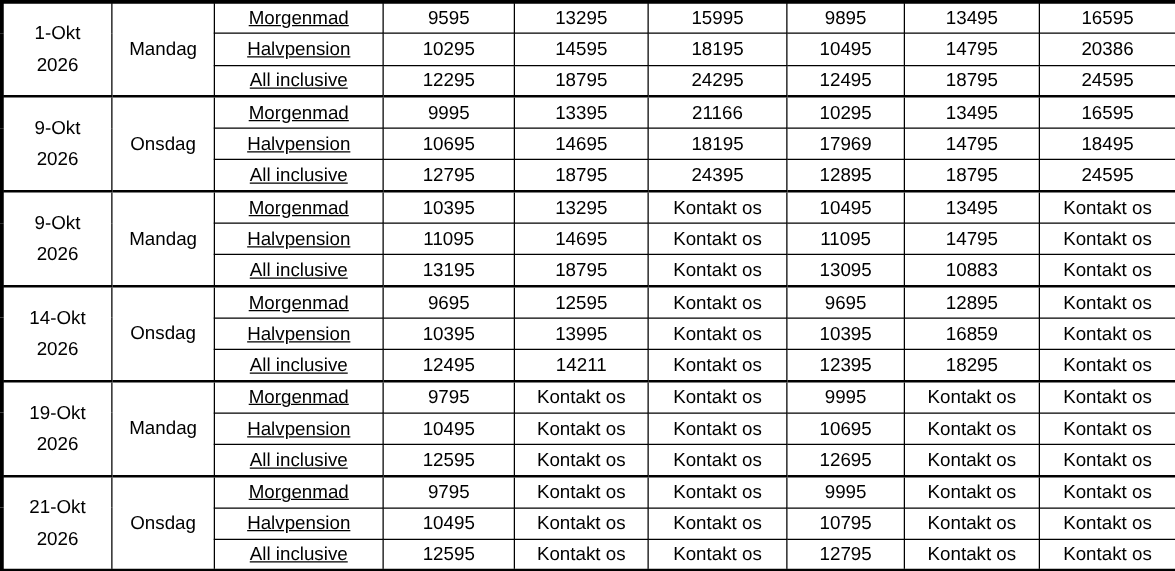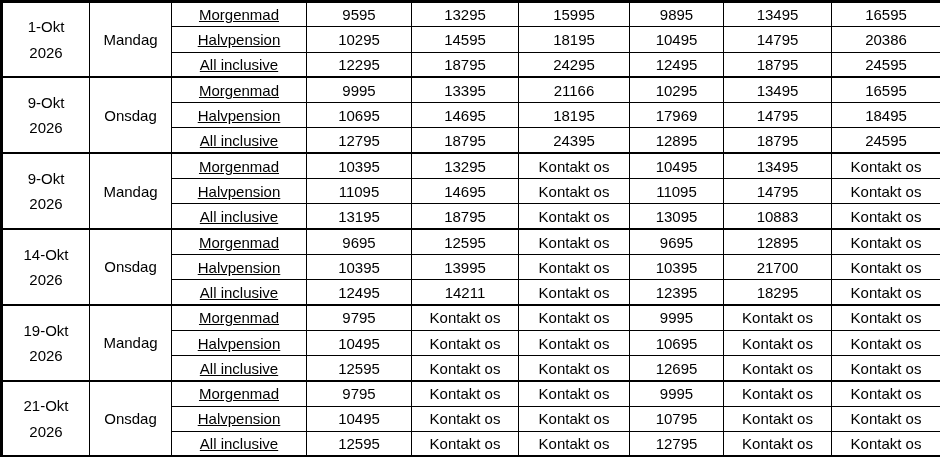--- a/index.html
+++ b/index.html
@@ -181,21 +181,21 @@
         <td class="price-cell block-start">9695</td>
         <td class="price-cell">12895</td>
         <td class="price-cell">Kontakt os</td>
       </tr>
       <tr>
         <td class="meal-cell">Halvpension</td>
         <td class="price-cell">10395</td>
         <td class="price-cell">13995</td>
         <td class="price-cell">Kontakt os</td>
         <td class="price-cell block-start">10395</td>
-        <td class="price-cell">21700</td>
+        <td class="price-cell">16859</td>
         <td class="price-cell">Kontakt os</td>
       </tr>
       <tr>
         <td class="meal-cell">All inclusive</td>
         <td class="price-cell">12495</td>
         <td class="price-cell">14211</td>
         <td class="price-cell">Kontakt os</td>
         <td class="price-cell block-start">12395</td>
         <td class="price-cell">18295</td>
         <td class="price-cell">Kontakt os</td>

